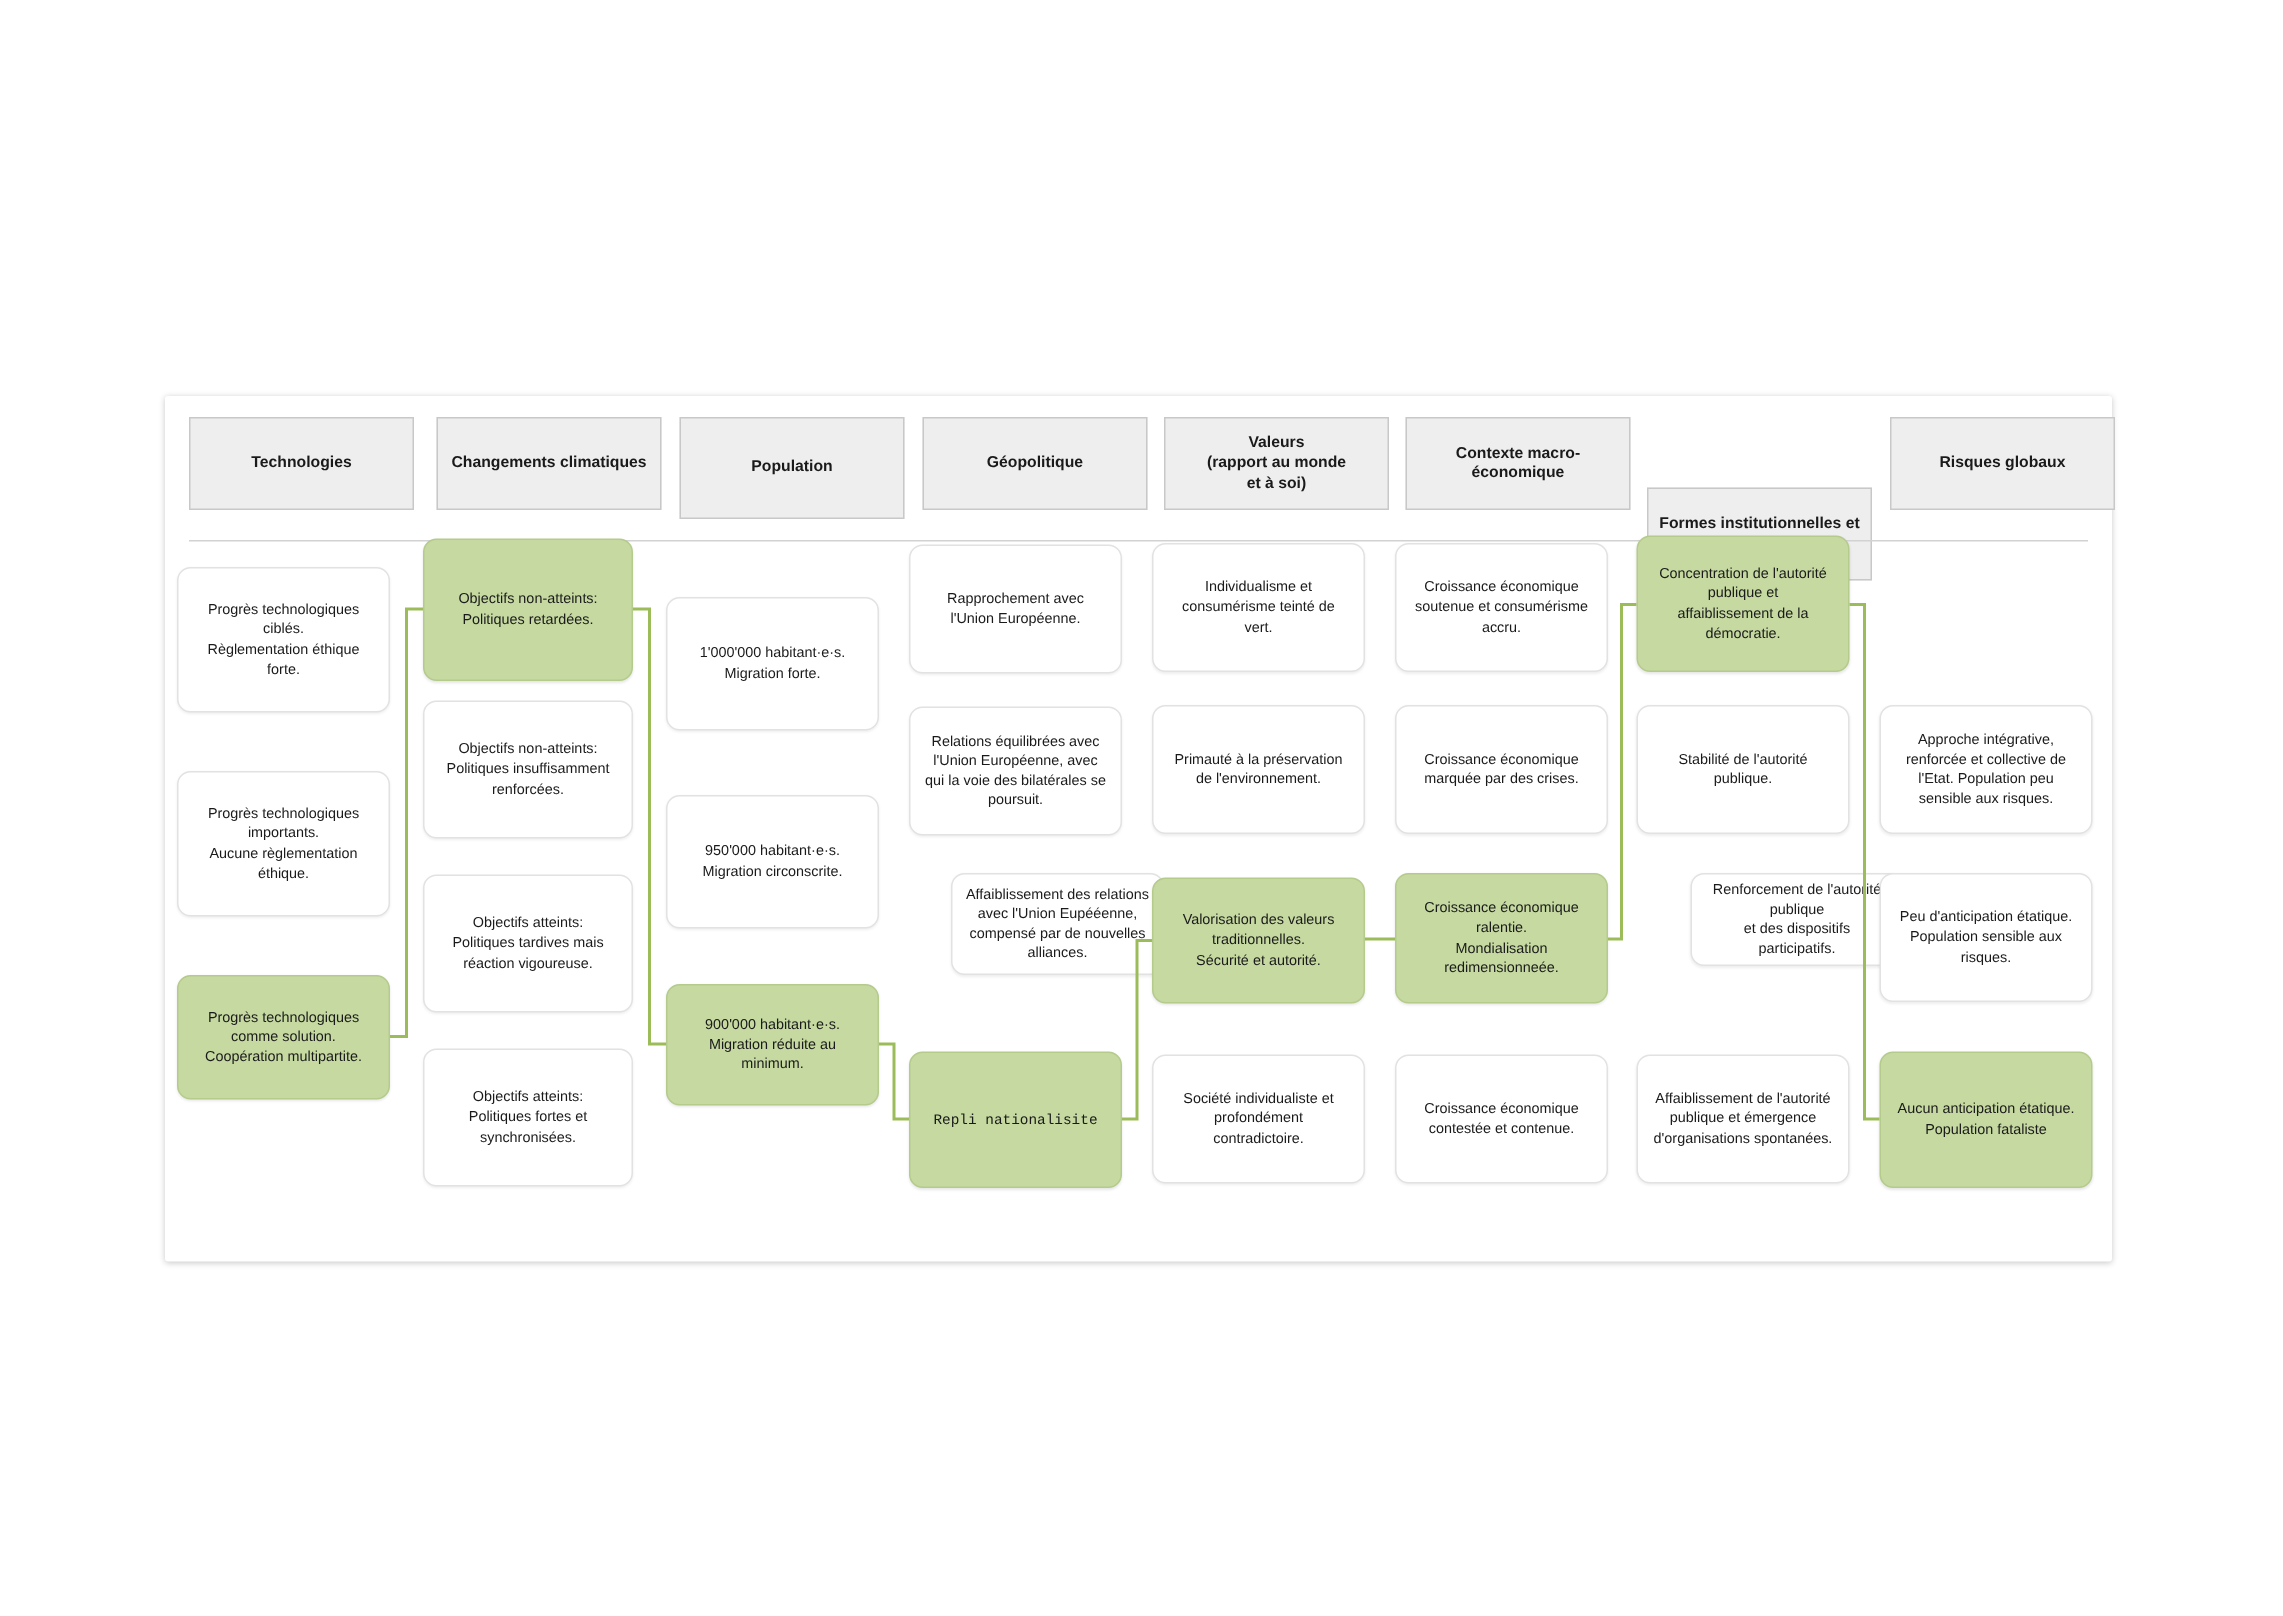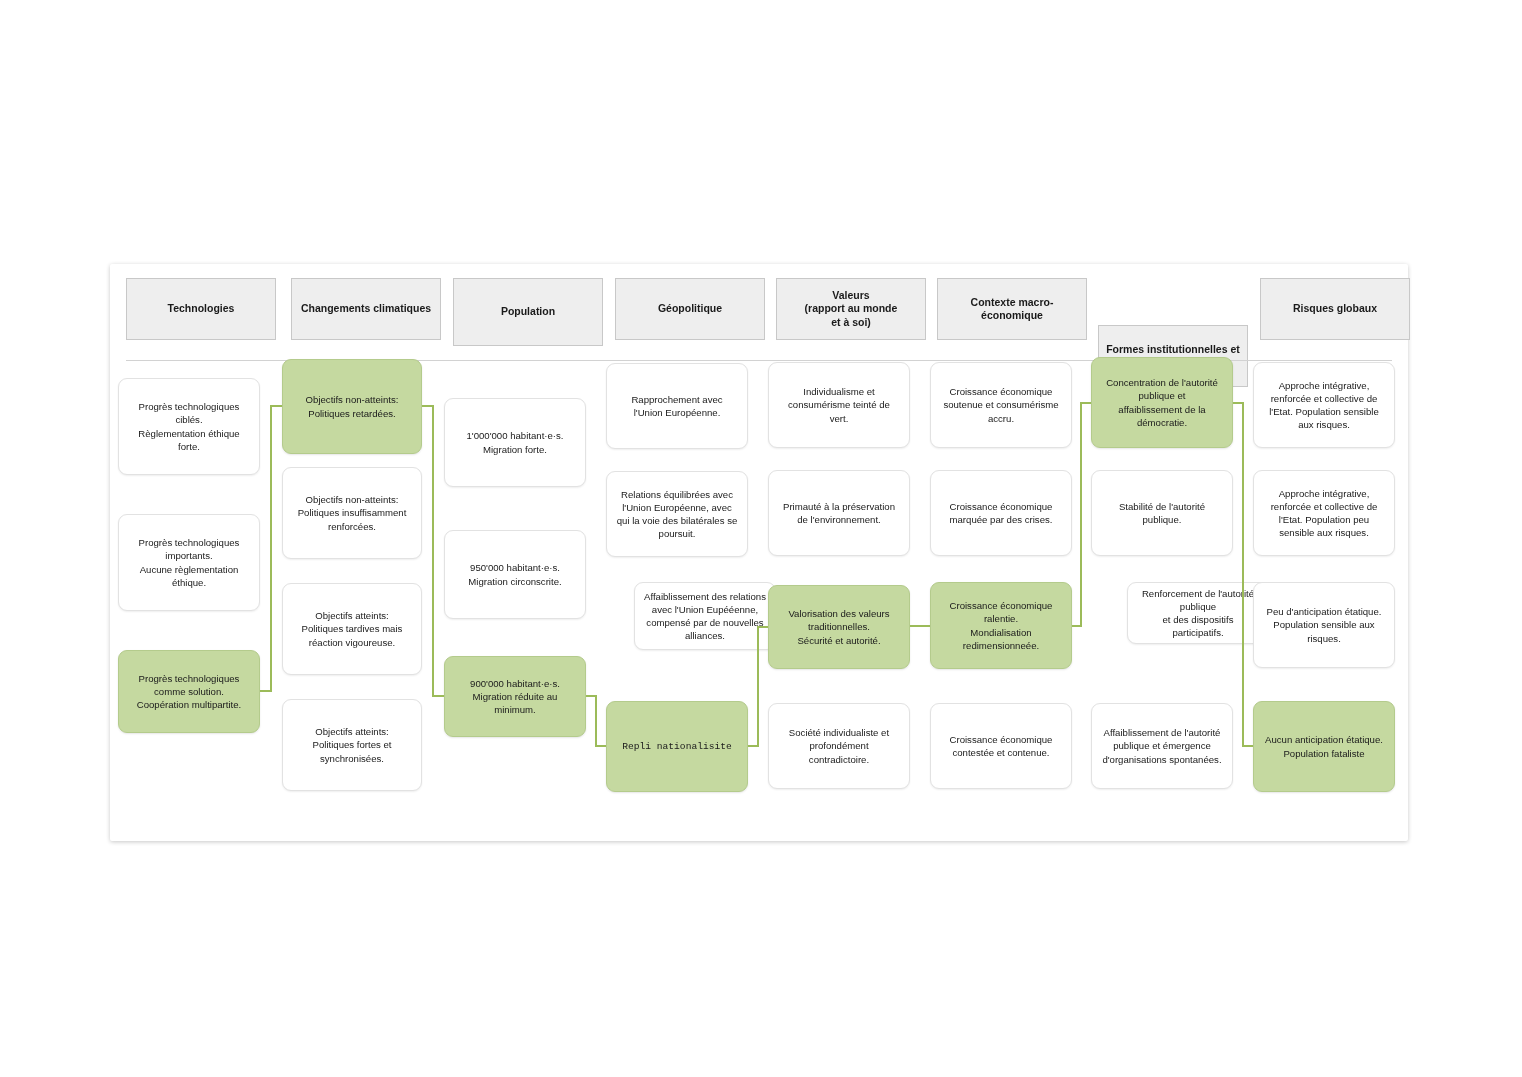--- a/index.html
+++ b/index.html
@@ -239,23 +239,20 @@
       <span style="white-space:pre-line;">Stabilité de l'autorité publique.</span>
     </div>
     <div class="cell plain" style="left:981px; top:222px; width:142px; height:62px;margin-left:36px;">
       <span style="white-space:pre-line;">Renforcement de l'autorité publique
 et des dispositifs participatifs.</span>
     </div>
     <div class="cell plain" style="left:981px; top:343px; width:142px; height:86px;justify-content:flex-end;">
       <span style="white-space:pre-line;">Affaiblissement de l'autorité publique et émergence d'organisations spontanées.</span>
     </div>
 
-    <div class="cell plain" style="left:1143px; top:2px; width:142px; height:86px;">
-      <span style="white-space:pre-line;">Approche intégrative, renforcée et collective de l'Etat. Population sensible aux risques.</span>
-    </div>
     <div class="cell plain" style="left:1143px; top:110px; width:142px; height:86px;">
       <span style="white-space:pre-line;">Approche intégrative, renforcée et collective de l'Etat. Population peu sensible aux risques.</span>
     </div>
     <div class="cell plain" style="left:1143px; top:222px; width:142px; height:86px;">
       <span style="white-space:pre-line;">Peu d'anticipation étatique. Population sensible aux risques.</span>
     </div>
     <div class="cell sel" style="left:1143px; top:341px; width:142px; height:91px;">
       <span style="white-space:pre-line;">Aucun anticipation étatique.
 Population fataliste</span>
     </div>

